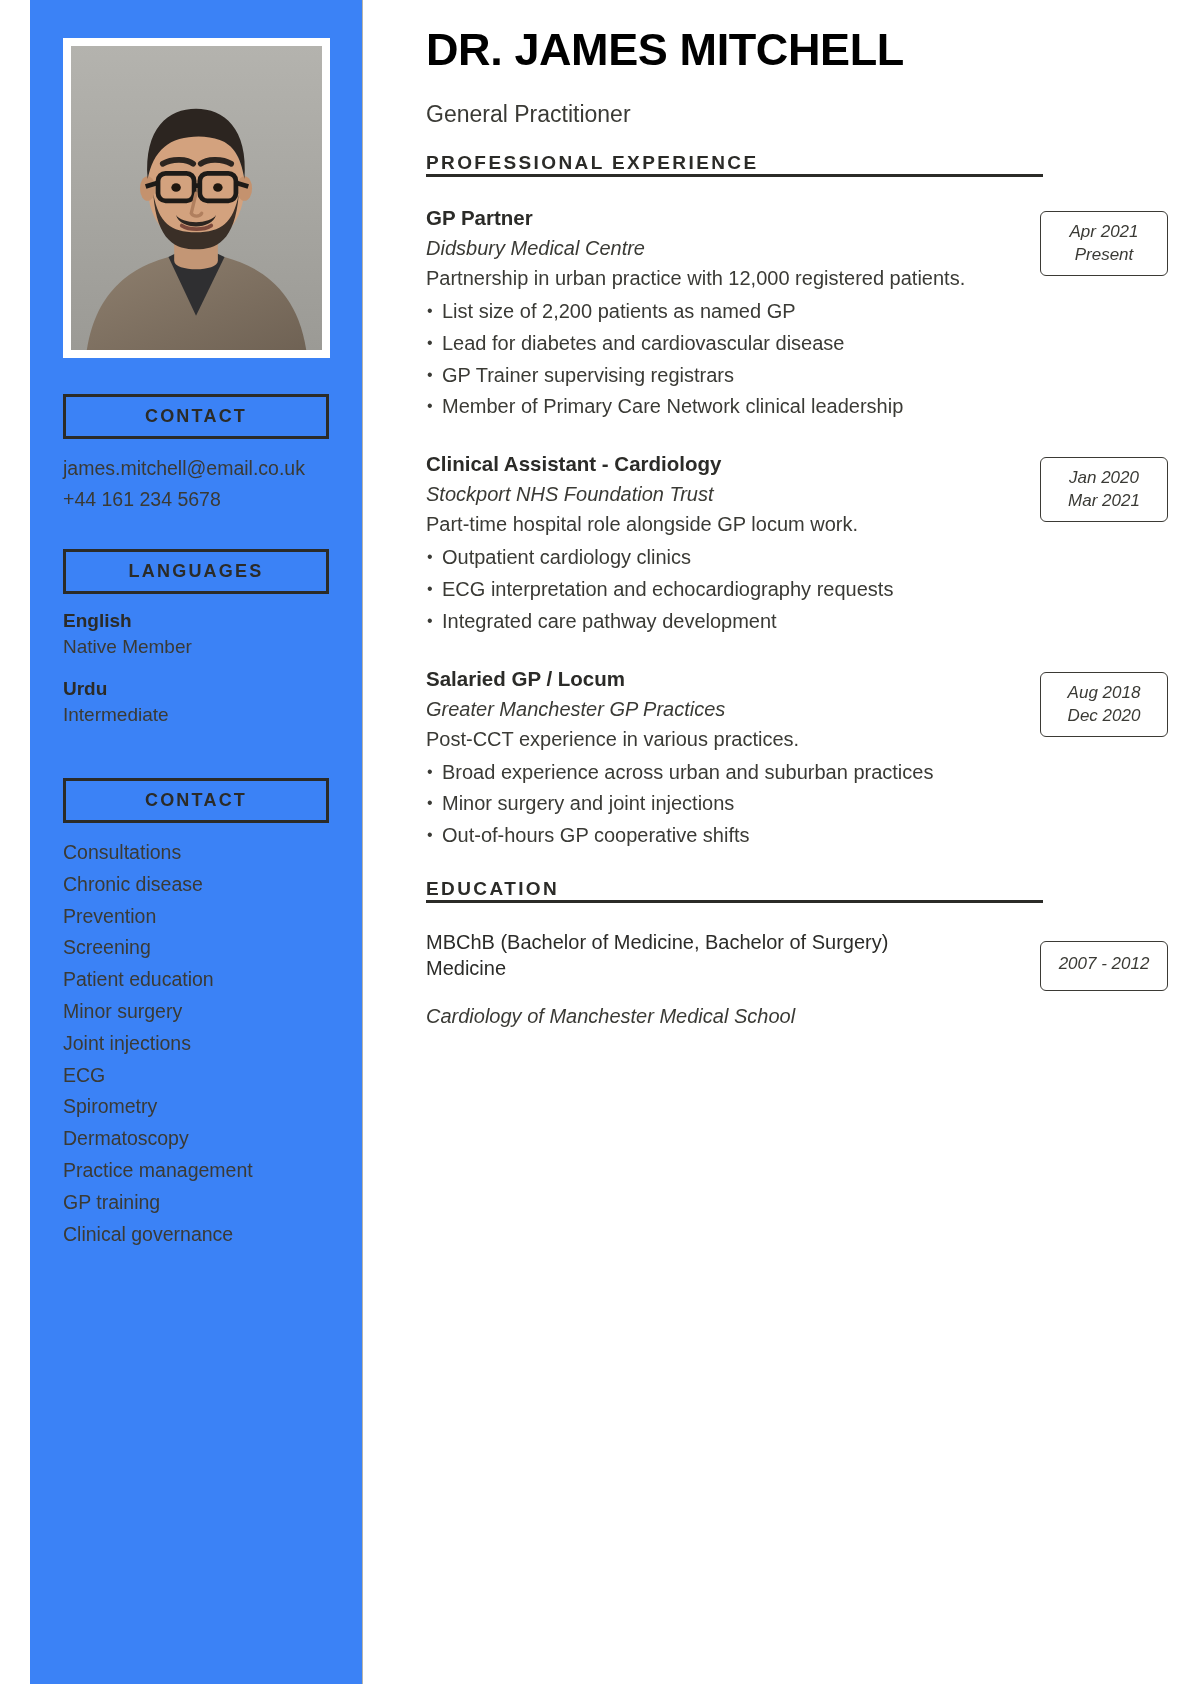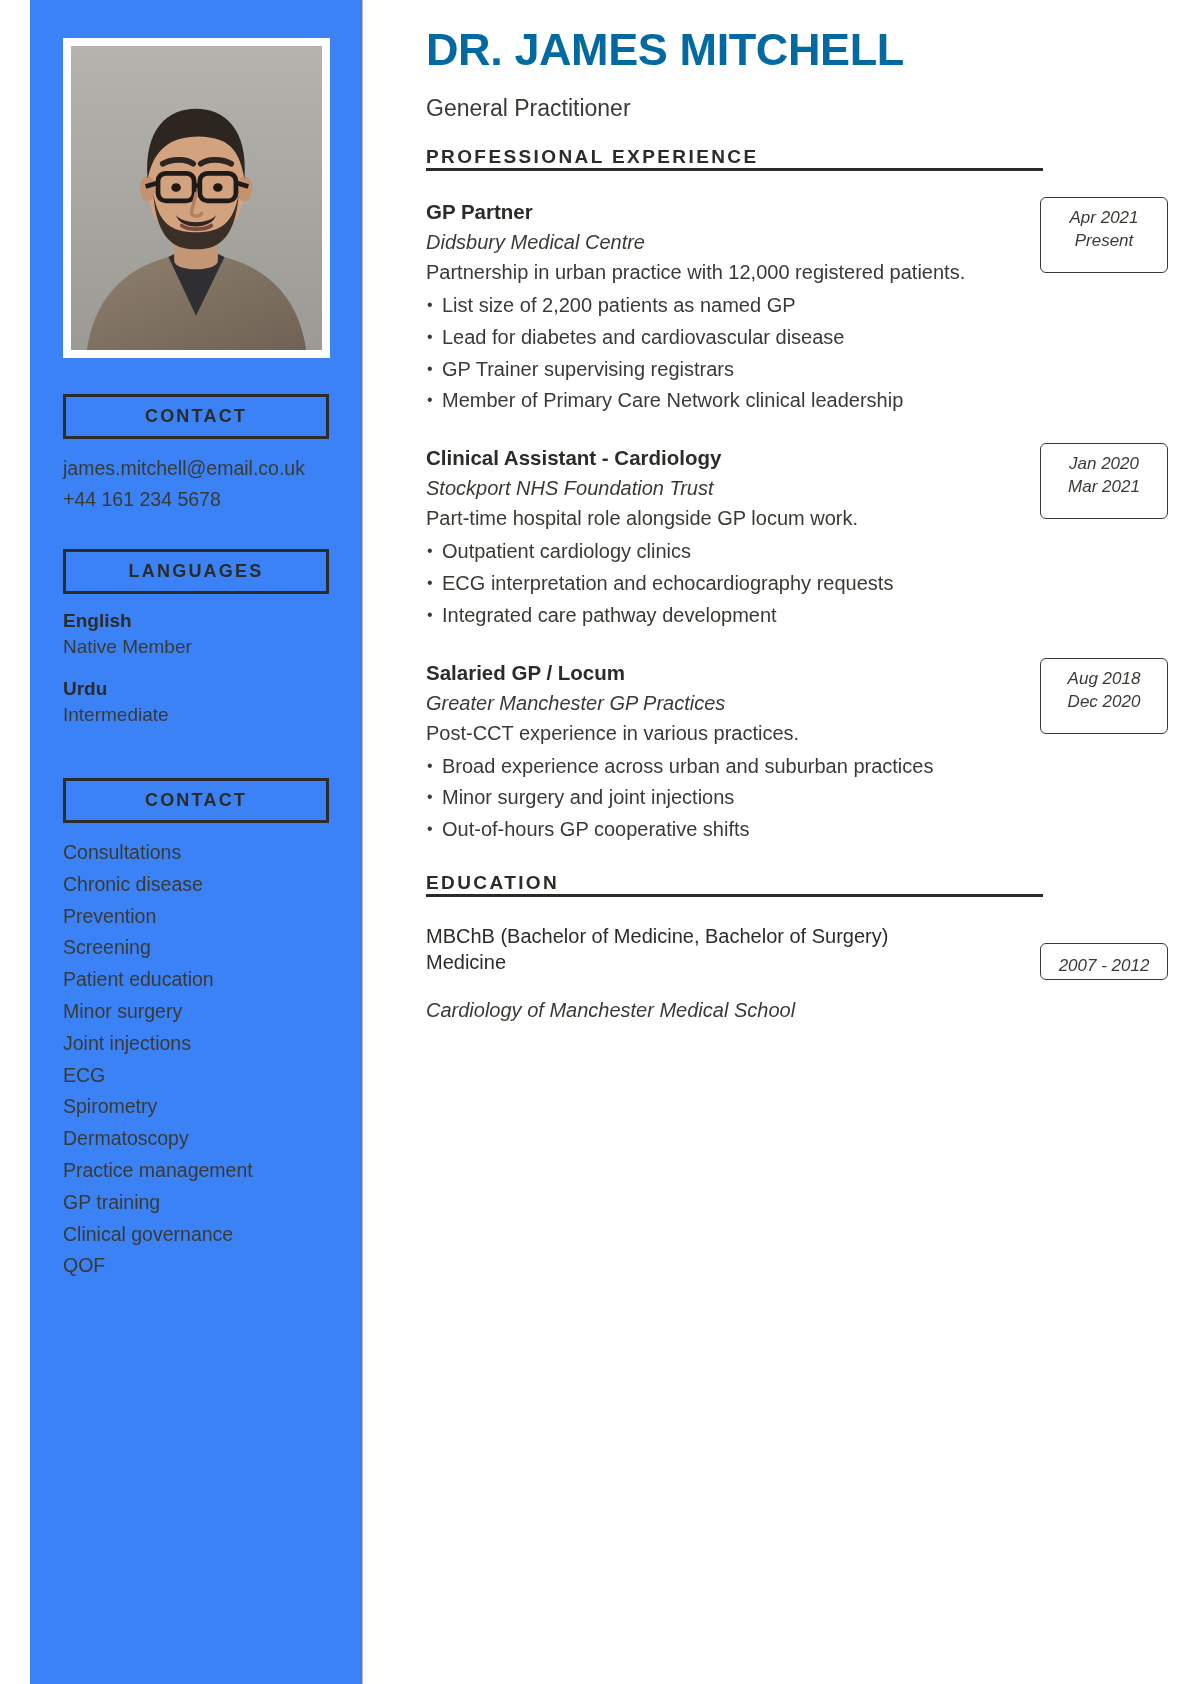--- a/index.html
+++ b/index.html
@@ -85,22 +85,22 @@
   .main {
     flex: 1 1 auto;
     padding: 22px 147px 0 63px;
     position: relative;
   }
   .name {
     font-size: 45px;
     font-weight: bold;
     letter-spacing: -0.4px;
     line-height: 56px;
-    color: #0369a1;
-    margin-bottom: 14px;
+    color: #000000;
+    margin-bottom: 20px;
   }
   .title {
     font-size: 23px;
     line-height: 32px;
     color: #3a3a35;
     margin-bottom: 22px;
     font-weight: normal;
   }
   .sec-head {
     font-size: 19px;
@@ -150,36 +150,36 @@
     position: absolute;
     left: 1px;
     top: -1px;
     font-size: 16px;
     color: #3a3a35;
   }
 
   .datebox {
     position: absolute;
     right: -125px;
-    top: 0;
+    top: 8px;
     width: 128px;
     border: 1.6px solid #3b3a35;
     border-radius: 6px;
-    padding: 8px 10px 20px 10px;
+    padding: 8px 10px 9px 10px;
     text-align: center;
   }
   .datebox span {
     display: block;
     font-size: 17px;
     font-style: italic;
     line-height: 23px;
     color: #3a3a35;
     white-space: nowrap;
   }
-  .datebox.single { top: 20px; padding: 10px 8px 2px 8px; }
+  .datebox.single { top: 12px; padding: 10px 8px 15px 8px; }
 
   .edu-entry { position: relative; margin-bottom: 10px; }
   .edu-main { width: 500px; }
   .degree {
     font-size: 20px;
     font-weight: normal;
     line-height: 26px;
     color: #2b2b28;
   }
   .school {
@@ -275,21 +275,20 @@
         <div class="skill-item">Screening</div>
         <div class="skill-item">Patient education</div>
         <div class="skill-item">Minor surgery</div>
         <div class="skill-item">Joint injections</div>
         <div class="skill-item">ECG</div>
         <div class="skill-item">Spirometry</div>
         <div class="skill-item">Dermatoscopy</div>
         <div class="skill-item">Practice management</div>
         <div class="skill-item">GP training</div>
         <div class="skill-item">Clinical governance</div>
-        <div class="skill-item">QOF</div>
       </div>
 
   </aside>
 
   <main class="main">
 
     <h1 class="name">DR. JAMES MITCHELL</h1>
     <div class="title">General Practitioner</div>
 
     <div class="sec-head">PROFESSIONAL EXPERIENCE</div>

